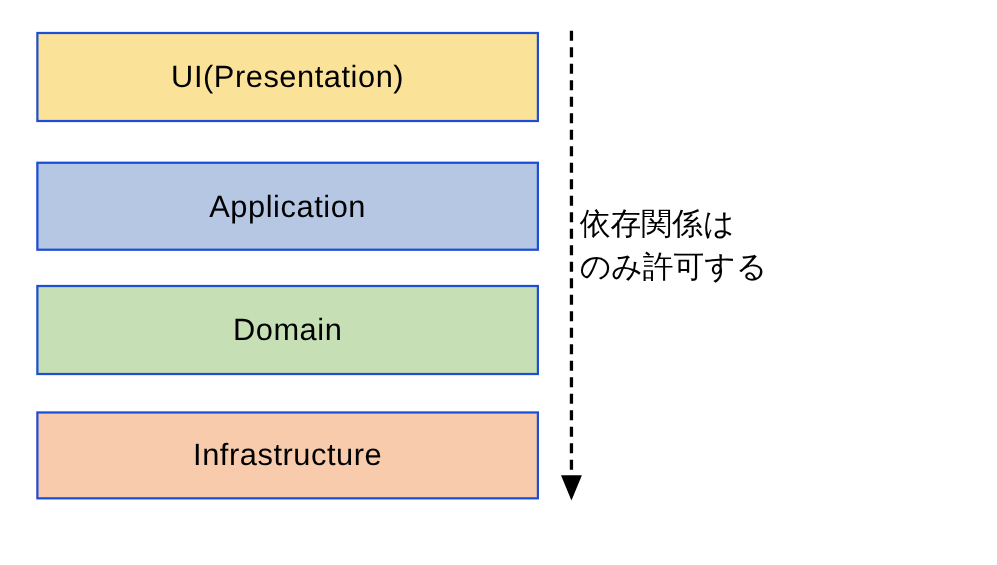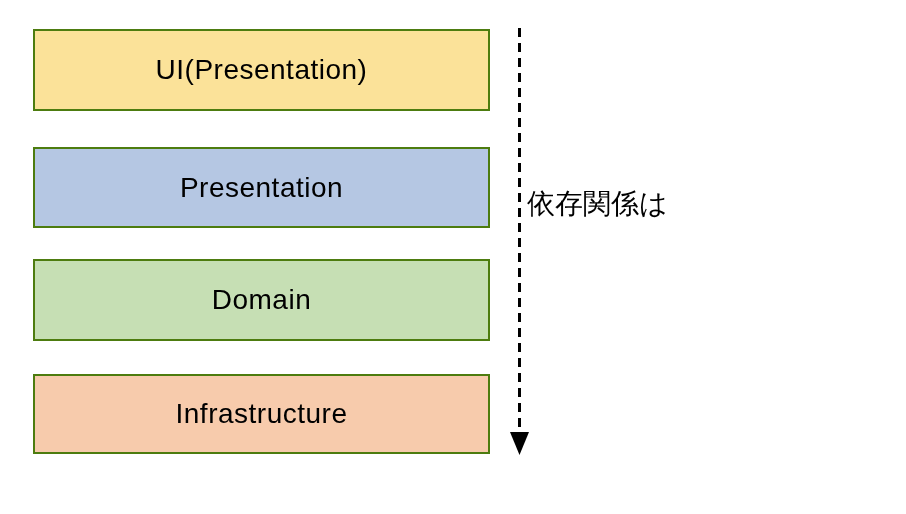--- a/index.html
+++ b/index.html
@@ -15,21 +15,21 @@
     overflow: hidden;
     font-family: "Liberation Sans", sans-serif;
     color: #000000;
   }
   .layer-box {
     position: absolute;
     left: 33px;
     width: 457px;
     height: 81px;
     box-sizing: border-box;
-    border: 2px solid #4d7c0f;
+    border: 2px solid #1d4ed8;
     display: flex;
     align-items: center;
     justify-content: center;
   }
   .layer-0 { top: 29px;  height: 82px; }
   .layer-1 { top: 147px; }
   .layer-2 { top: 259px; height: 82px; }
   .layer-3 { top: 374px; height: 80px; }
   .layer-label {
     font-size: 28px;
@@ -58,33 +58,34 @@
 </head>
 <body>
 
 <div class="canvas">
 
   <div class="layer-box layer-0" style="background-color: rgb(251, 226, 153);">
     <span class="layer-label">UI(Presentation)</span>
   </div>
 
   <div class="layer-box layer-1" style="background-color: rgb(181, 199, 227);">
-    <span class="layer-label">Presentation</span>
+    <span class="layer-label">Application</span>
   </div>
 
   <div class="layer-box layer-3" style="background-color: rgb(247, 203, 172);">
     <span class="layer-label">Infrastructure</span>
   </div>
 
   <div class="layer-box layer-2" style="background-color: rgb(198, 223, 180);">
     <span class="layer-label">Domain</span>
   </div>
 
   <svg class="arrow-svg" viewBox="0 0 30 434" aria-hidden="true">
     <line x1="14.5" y1="2" x2="14.5" y2="406" stroke="#000000" stroke-width="3" stroke-dasharray="9,6"></line>
     <polygon points="5,406 24,406 14.5,429" fill="#000000"></polygon>
   </svg>
 
   <div class="annotation">
     <div>依存関係は</div>
+    <div>のみ許可する</div>
   </div>
 
 </div>
 
 </body></html>

